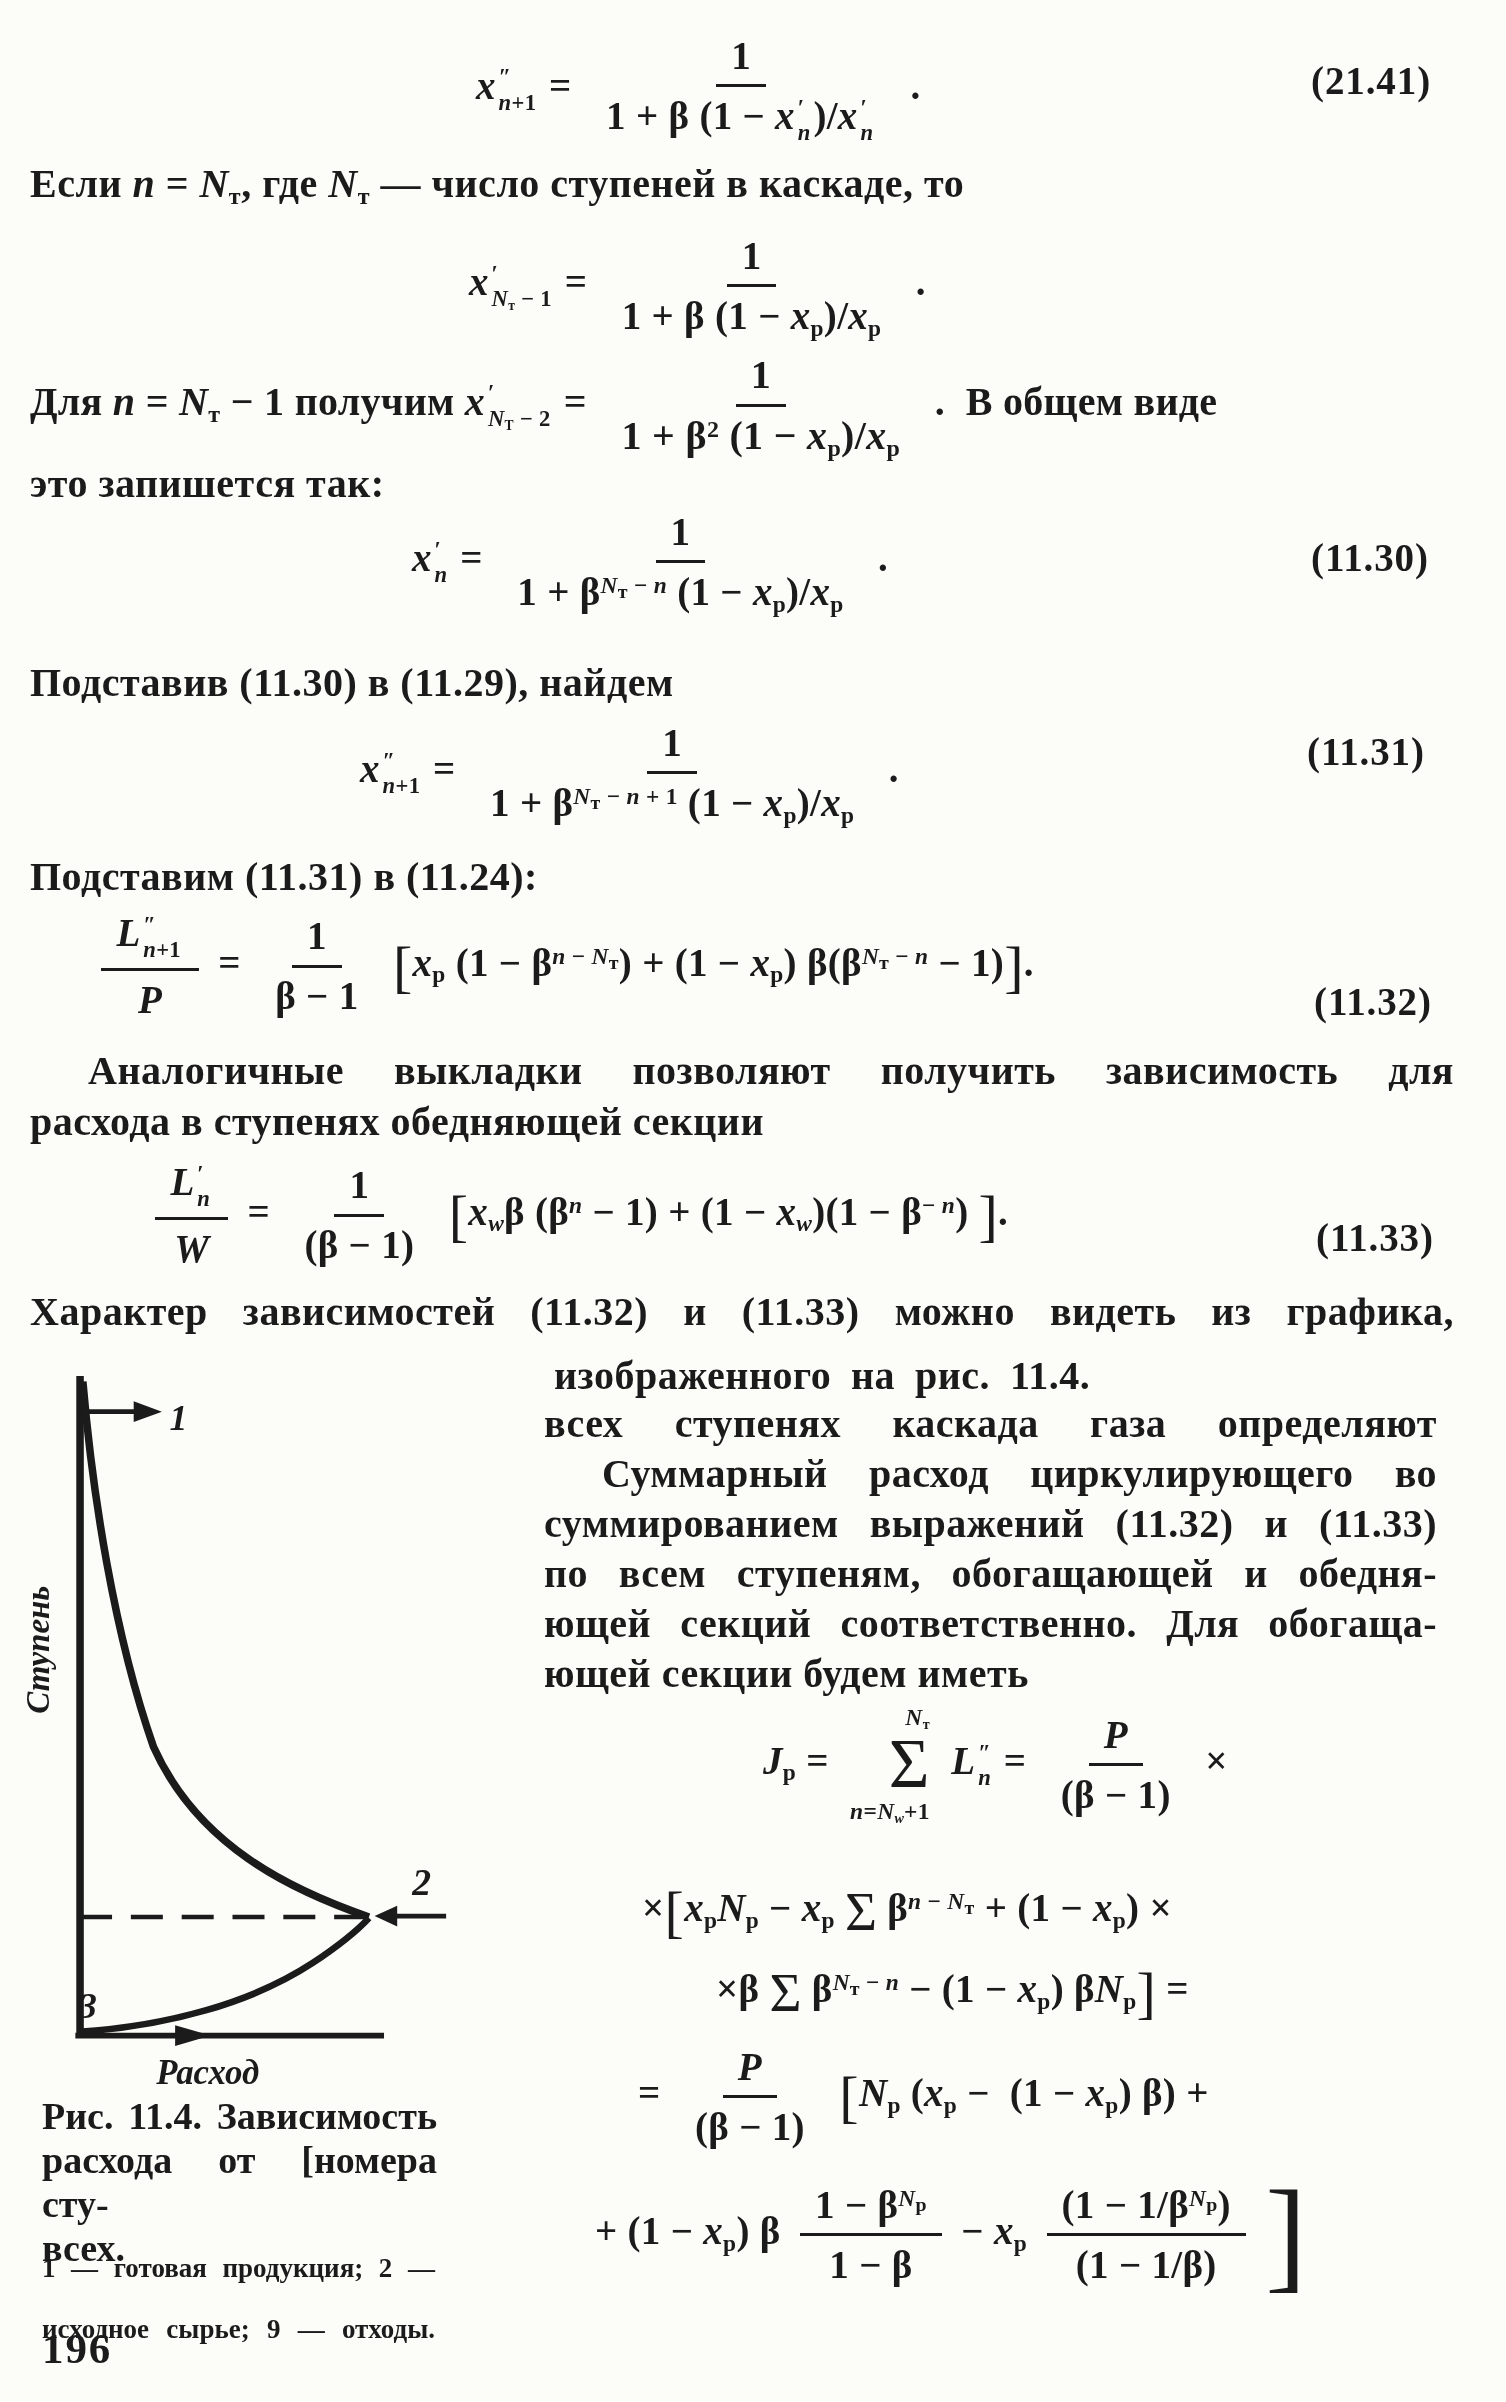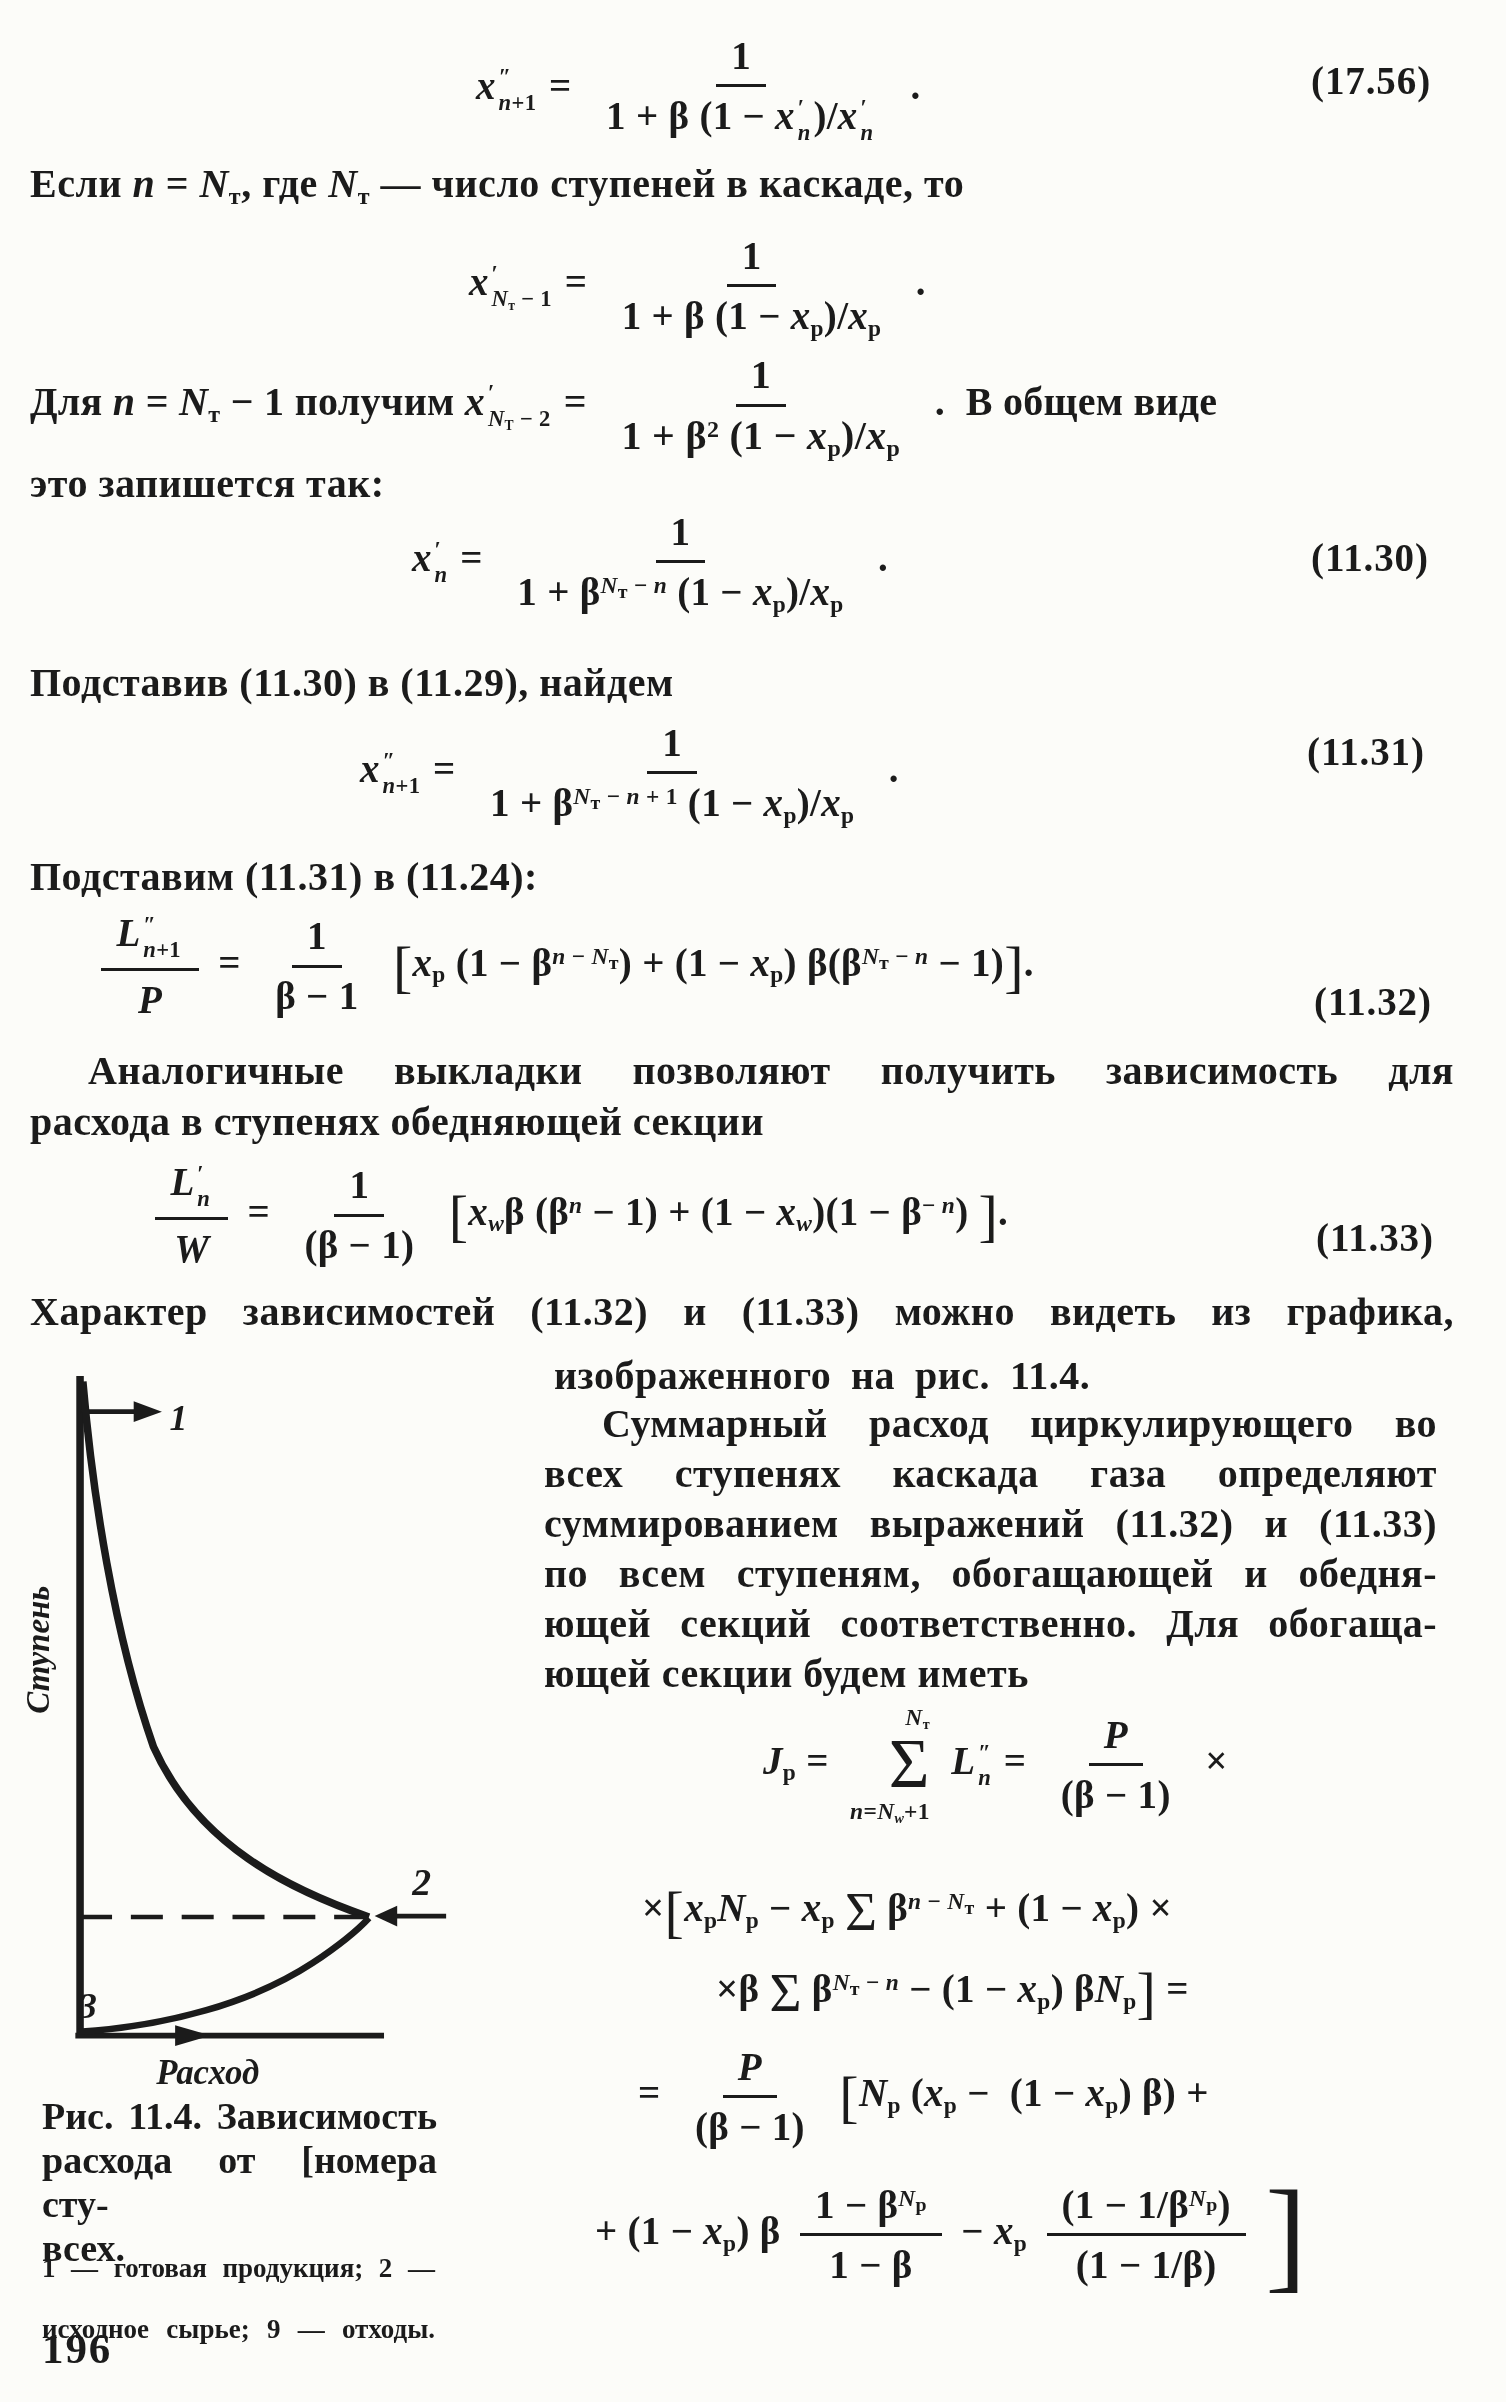--- a/index.html
+++ b/index.html
@@ -52,21 +52,21 @@
       </span> = <span class="frac">
         <span class="num">1</span>
         <span class="den">1 + β (1 − <i>x</i><span class="sc">
             <span>′</span>
             <span><i>n</i></span>
           </span>)/<i>x</i><span class="sc">
             <span>′</span>
             <span><i>n</i></span>
           </span></span>
       </span> .</div>
-  <div class="eqno" style="left:1311px;top:58px;">(17.56)</div>
+  <div class="eqno" style="left:1311px;top:58px;">(21.41)</div>
 
   <div class="txt" style="left:30px;top:160px;">Если <i>n</i> = <i>N</i><sub>т</sub>, где <i>N</i><sub>т</sub> — число ступеней в каскаде, то</div>
 
   <div class="eq" style="left:469px;top:234px;"><i>x</i><span class="sc">
         <span>′</span>
         <span><i>N</i><sub>т</sub> − 1</span>
       </span> = <span class="frac">
         <span class="num">1</span>
         <span class="den">1 + β (1 − <i>x</i><sub>р</sub>)/<i>x</i><sub>р</sub></span>
       </span> .</div>
@@ -127,22 +127,22 @@
         <span class="num">1</span>
         <span class="den">(β − 1)</span>
       </span> <span class="lbr">[</span><i>x</i><sub><i>w</i></sub>β (β<sup><i>n</i></sup> − 1) + (1 − <i>x</i><sub><i>w</i></sub>)(1 − β<sup>− <i>n</i></sup>) <span class="lbr">]</span>.</div>
   <div class="eqno" style="left:1316px;top:1215px;">(11.33)</div>
 
   <div class="txt jl" style="left:30px;top:1288px;width:1424px;">Характер зависимостей (11.32) и (11.33) можно видеть из графика,</div>
 
   <div class="txt" style="left:554px;top:1352px;word-spacing:9.4px;">изображенного на рис. 11.4.</div>
 
   <div class="rcol">
+    <div class="rl">всех ступенях каскада газа определяют</div>
     <div class="rl first">Суммарный расход циркулирующего во</div>
-    <div class="rl">всех ступенях каскада газа определяют</div>
     <div class="rl">суммированием выражений (11.32) и (11.33)</div>
     <div class="rl">по всем ступеням, обогащающей и обедня-</div>
     <div class="rl">ющей секций соответственно. Для обогаща-</div>
     <div class="rl last">ющей секции будем иметь</div>
   </div>
 
   <div class="eq" style="left:763px;top:1706px;"><i>J</i><sub>р</sub> = <span class="sum">
         <span class="t"><i>N</i><sub>т</sub></span>
         <span class="s">Σ</span>
         <span class="b"><i>n</i>=<i>N</i><sub><i>w</i></sub>+1</span>

